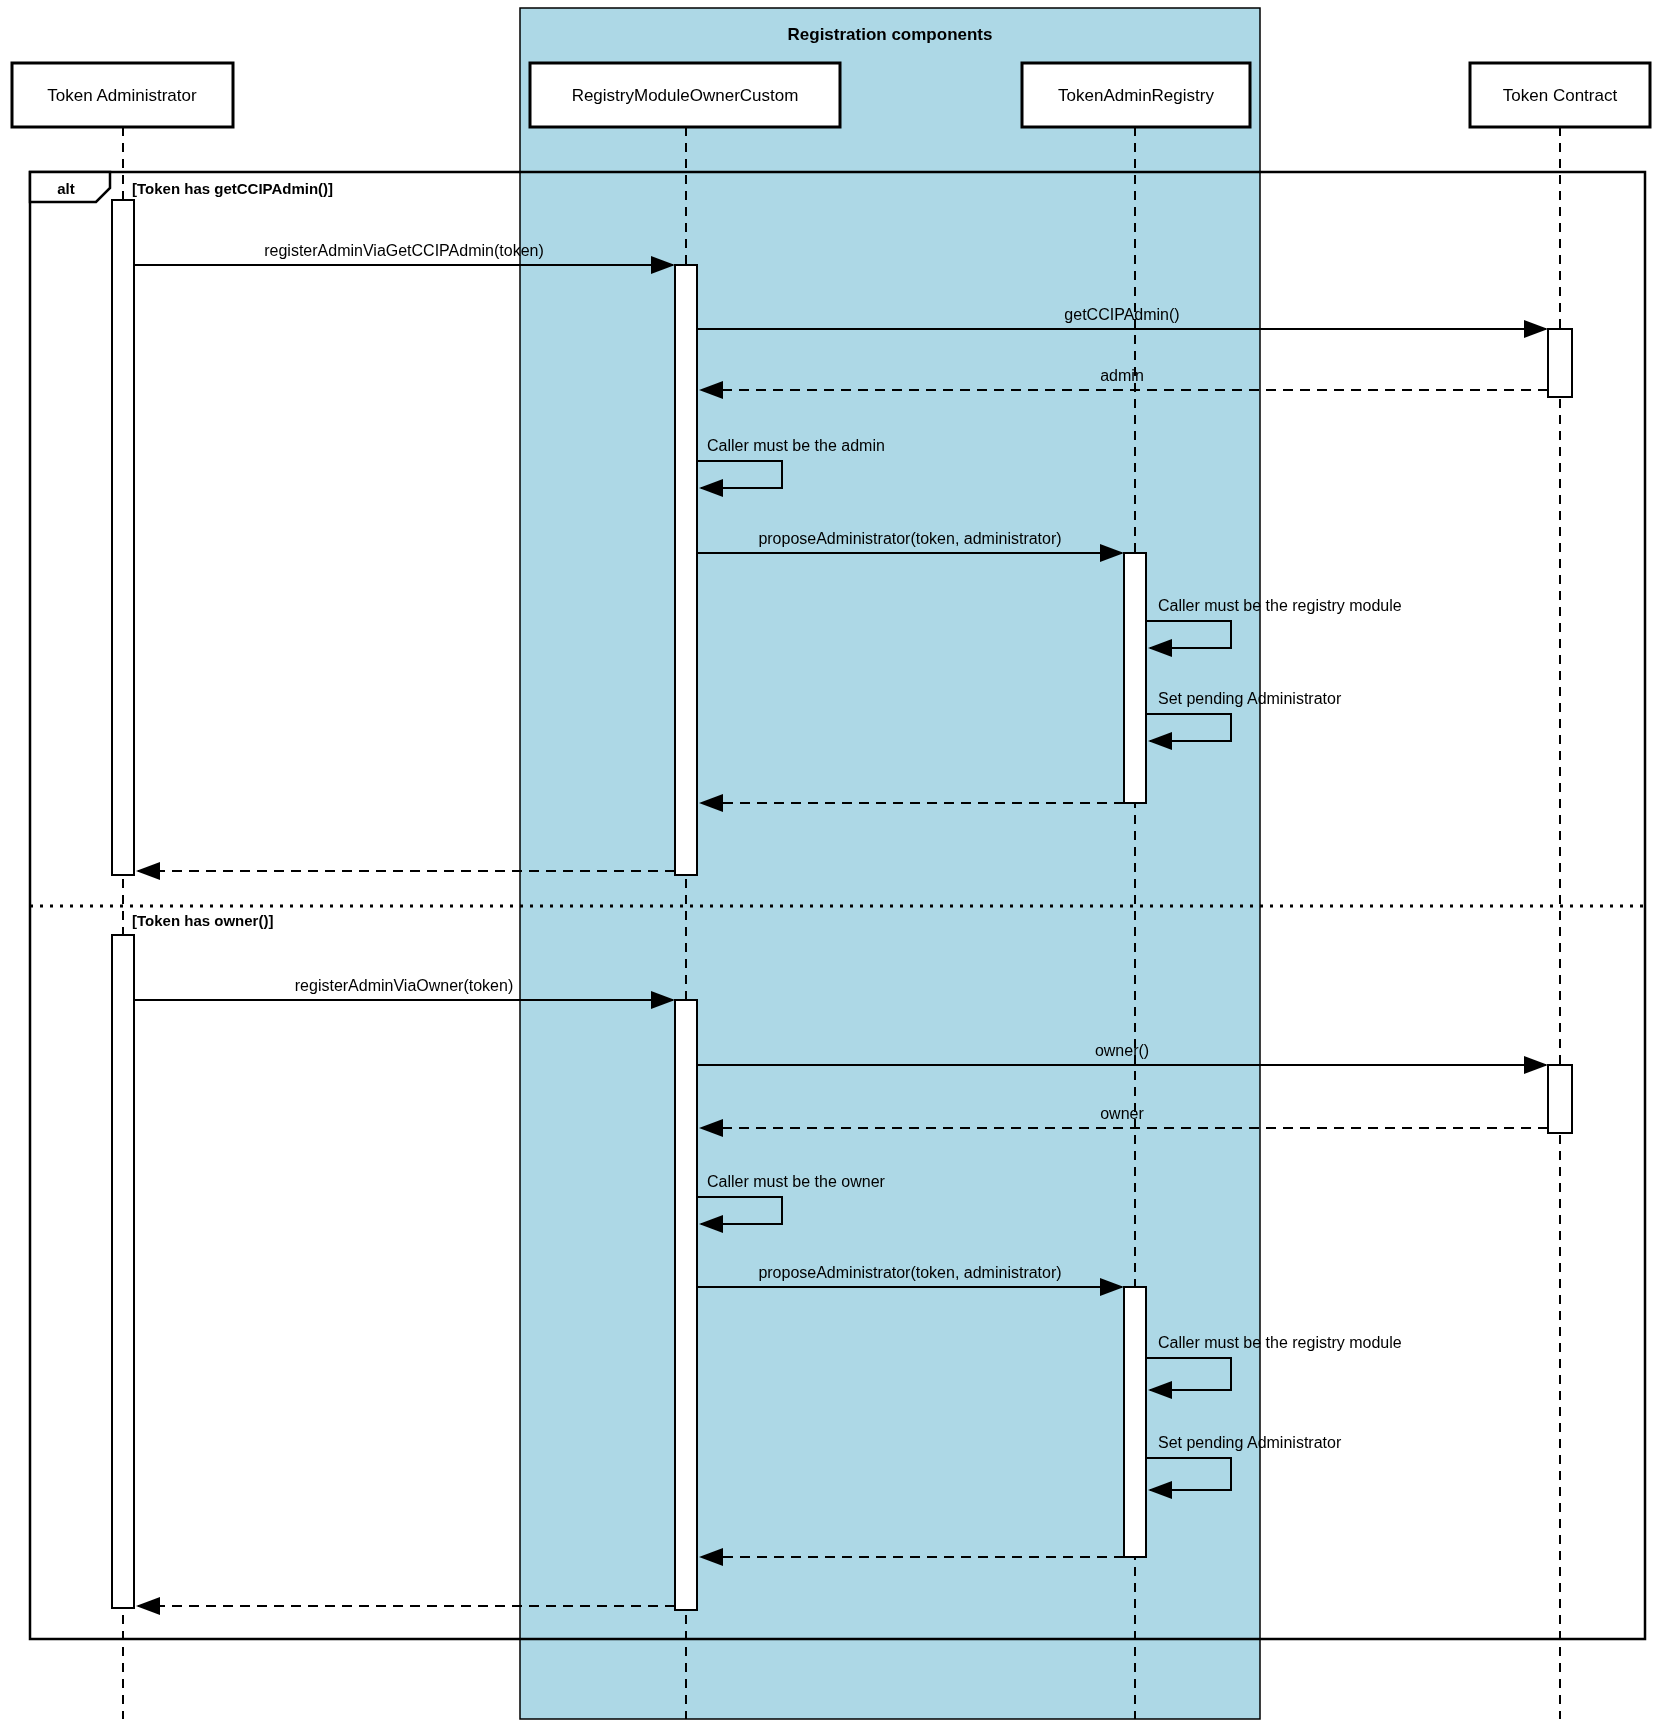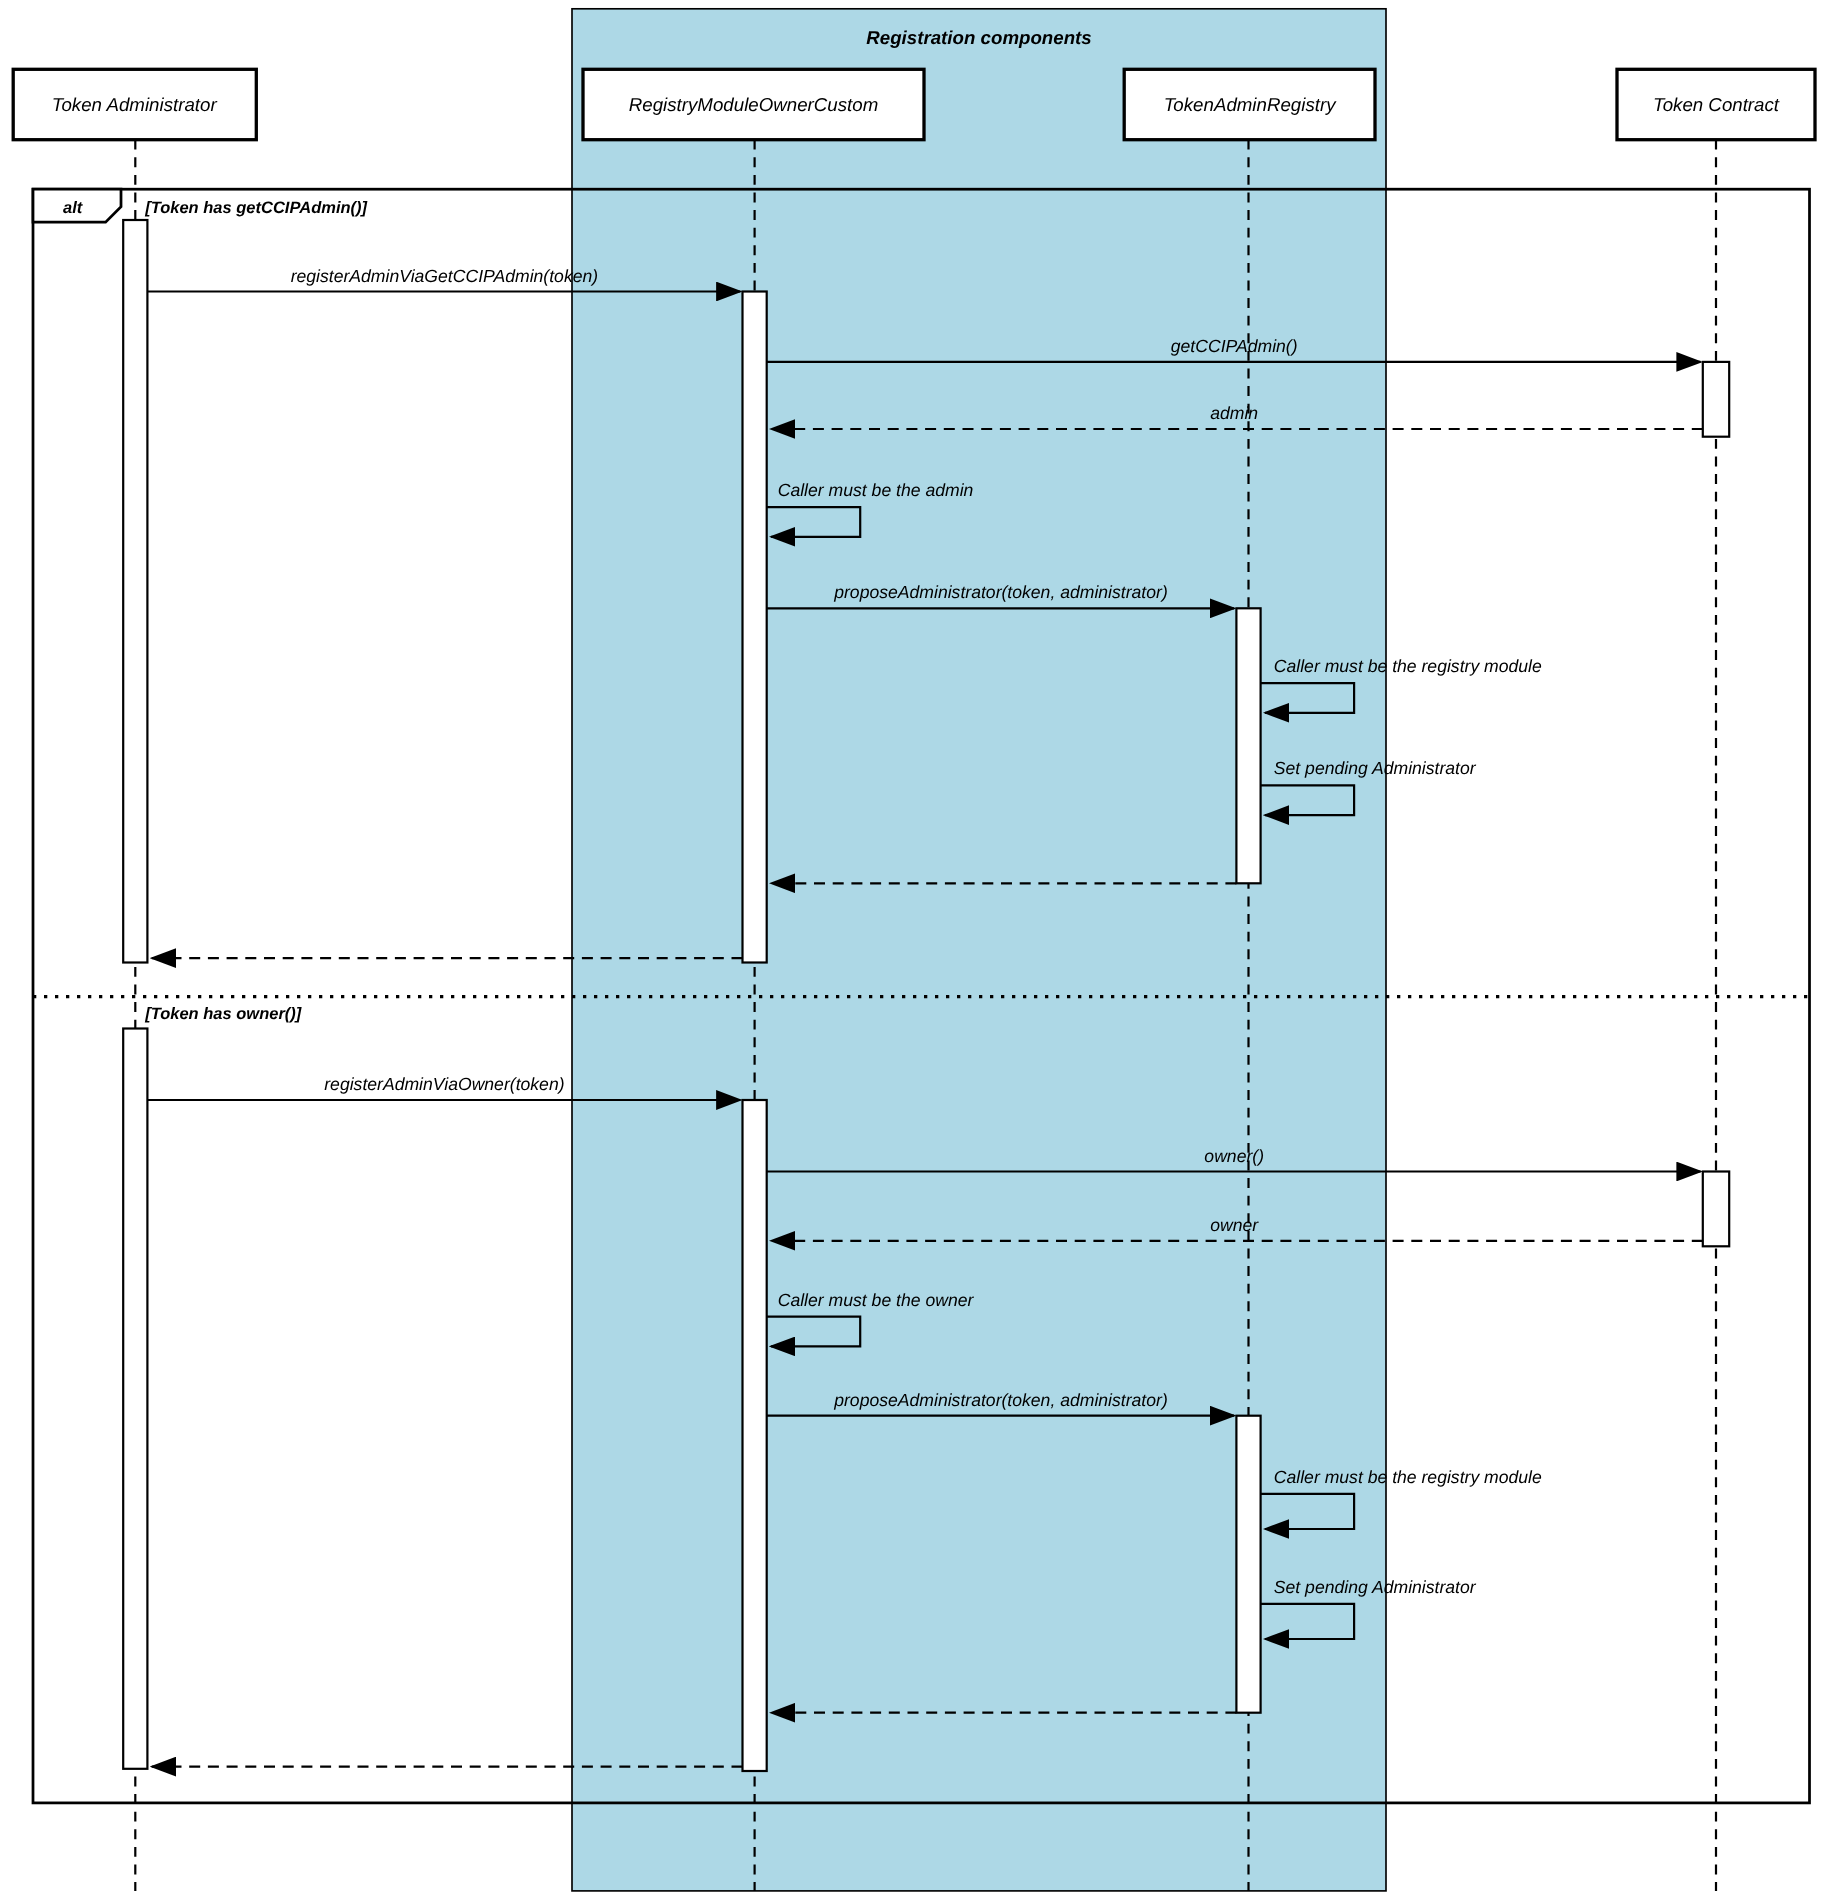--- a/index.html
+++ b/index.html
@@ -2,21 +2,20 @@
 <html><head>
 <meta charset="utf-8">
 <style>
   html, body { margin: 0; padding: 0; background: #ffffff; }
   #canvas {
     position: relative;
     width: 1662px;
     height: 1730px;
     background: #ffffff;
     font-family: "Liberation Sans", "DejaVu Sans", sans-serif;
-    font-style: italic;
   }
   svg text {
     font-family: "Liberation Sans", "DejaVu Sans", sans-serif;
     fill: #000000;
   }
   .t-title  { font-size: 17px; font-weight: bold; text-anchor: middle; }
   .t-head   { font-size: 17px; text-anchor: middle; }
   .t-msg    { font-size: 16px; text-anchor: middle; }
   .t-msg-l  { font-size: 16px; text-anchor: start; }
   .t-alt    { font-size: 15px; font-weight: bold; text-anchor: middle; }

